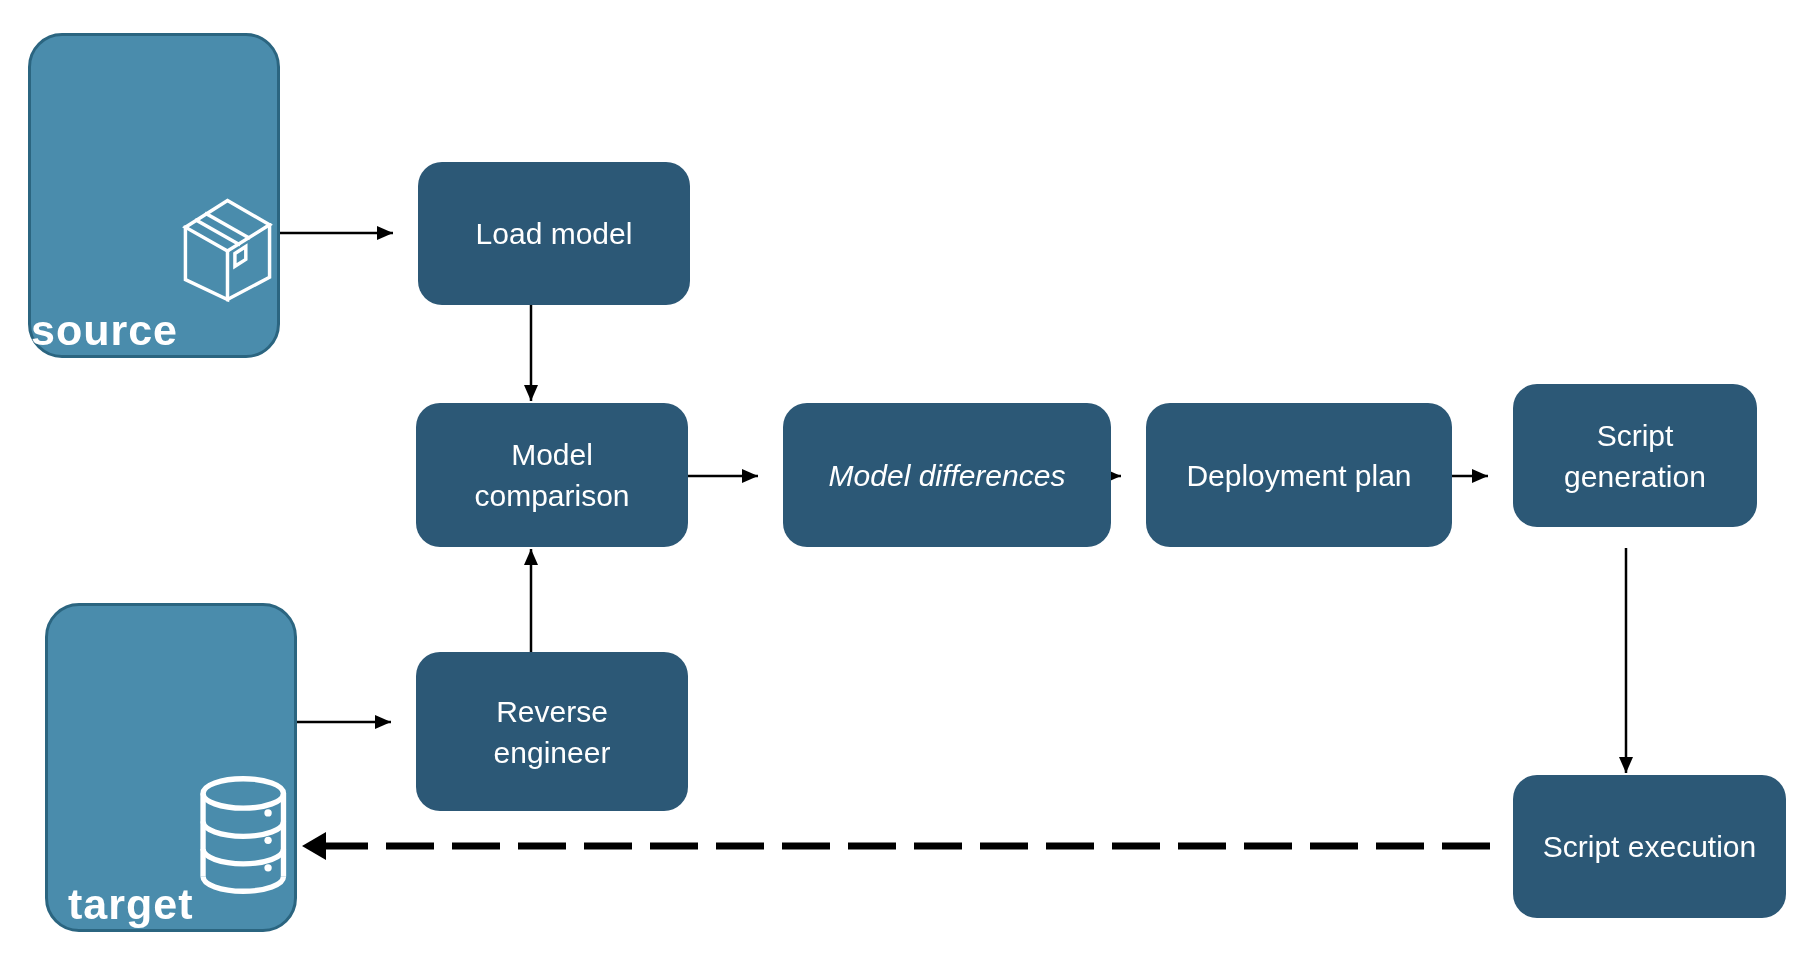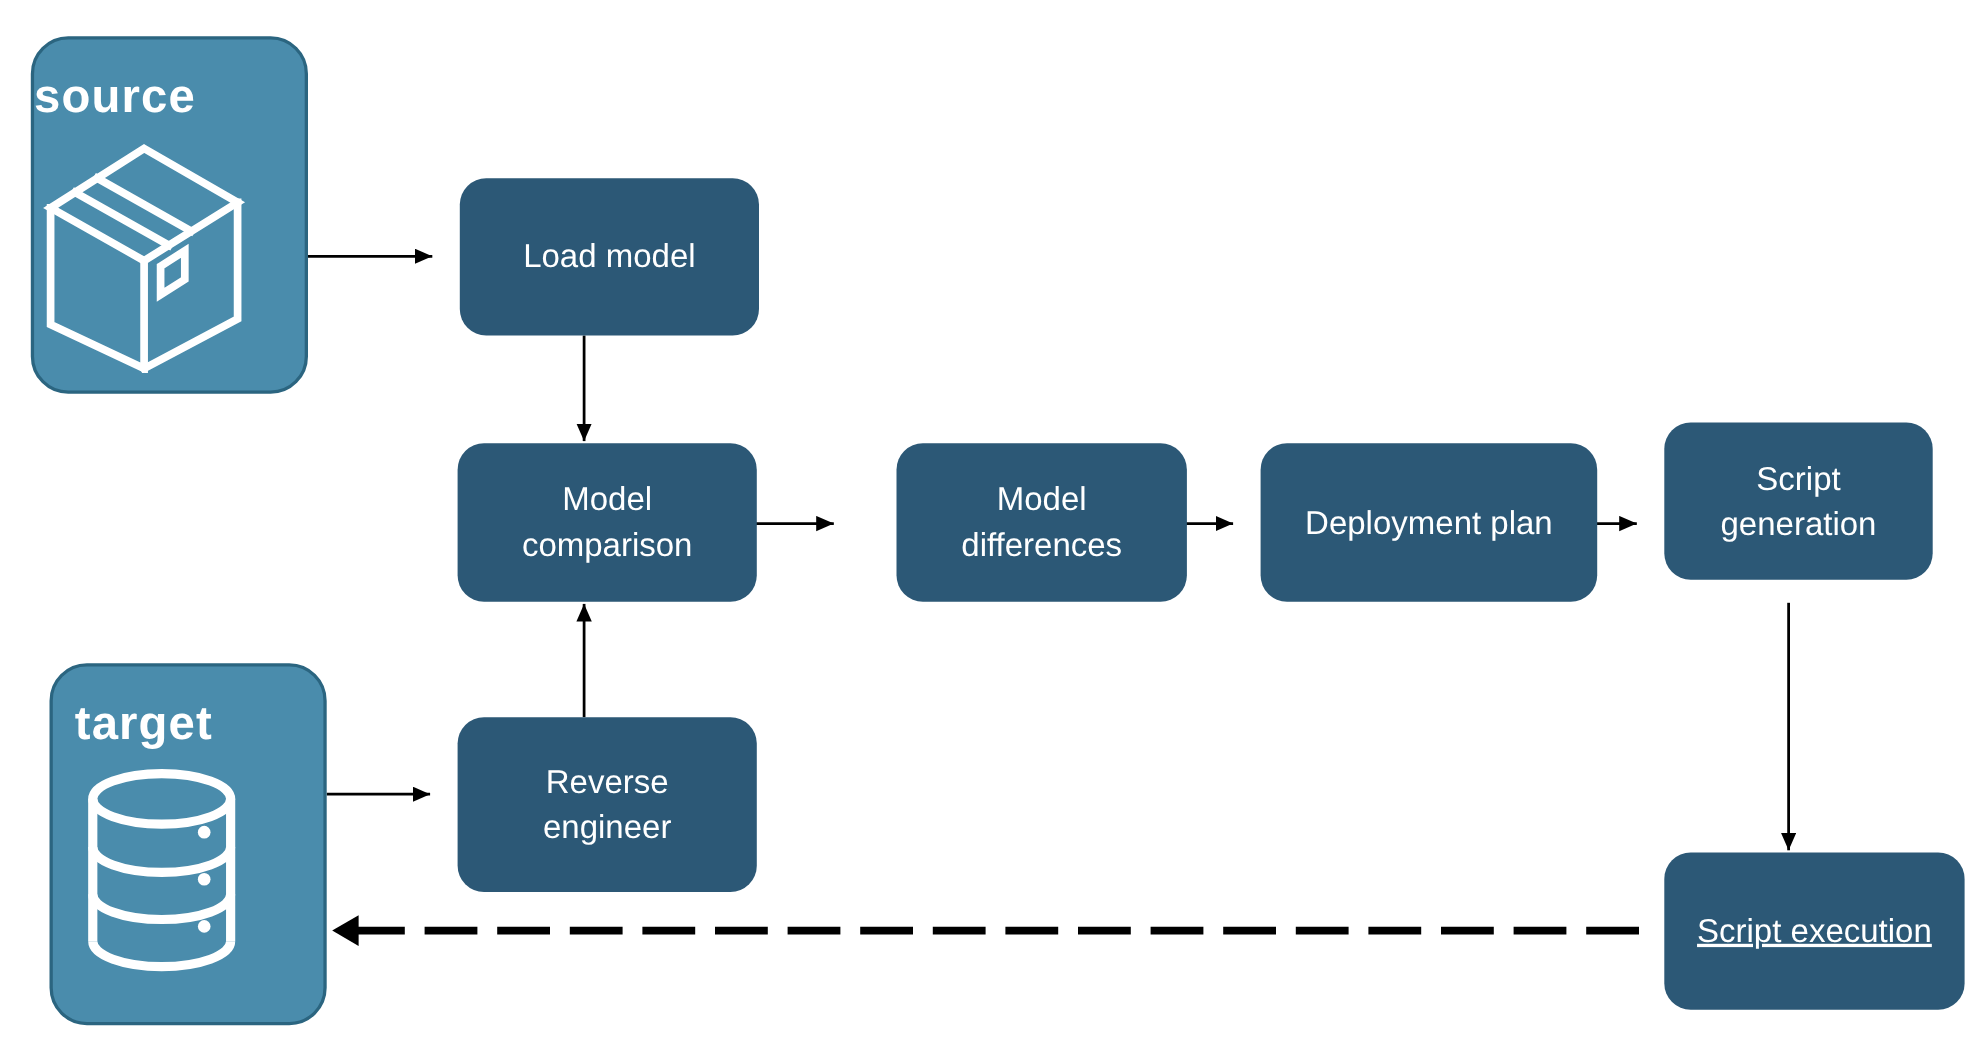--- a/index.html
+++ b/index.html
@@ -33,36 +33,36 @@
     justify-content: center;
     text-align: center;
     font-size: 30px;
     line-height: 41px;
     padding: 0 28px;
     box-sizing: border-box;
     margin-left: 23px;
   }
   #node-load-model        { left: 395px;  top: 162px; width: 272px; height: 143px; }
   #node-model-comparison  { left: 393px;  top: 403px; width: 272px; height: 144px; }
-  #node-model-differences { left: 792px;  top: 403px; width: 264px; height: 144px; }
+  #node-model-differences { left: 760px;  top: 403px; width: 328px; height: 144px; font-style: italic; }
   #node-deployment-plan   { left: 1123px; top: 403px; width: 306px; height: 144px; }
   #node-script-generation { left: 1490px; top: 384px; width: 244px; height: 143px; }
   #node-reverse-engineer  { left: 393px;  top: 652px; width: 272px; height: 159px; }
-  #node-script-execution  { left: 1490px; top: 775px; width: 273px; height: 143px; text-decoration: underline; }
+  #node-script-execution  { left: 1490px; top: 775px; width: 273px; height: 143px; }
 
   
   .endpoint {
     position: absolute;
     background: #4A8CAC;
     border: 3px solid #2B6580;
     border-radius: 34px;
     box-sizing: border-box;
     display: flex;
-    flex-direction: column;
-    align-items: flex-start;
+    flex-direction: row;
+    align-items: flex-end;
   }
   #ep-source { left: 28px; top: 33px;  width: 252px; height: 325px; }
   #ep-target { left: 45px; top: 603px; width: 252px; height: 329px; padding-left: 20px; }
   .ep-label {
     color: #ffffff;
     font-weight: bold;
     font-size: 43px;
     margin-top: 28px;
     letter-spacing: 1px;
   }

